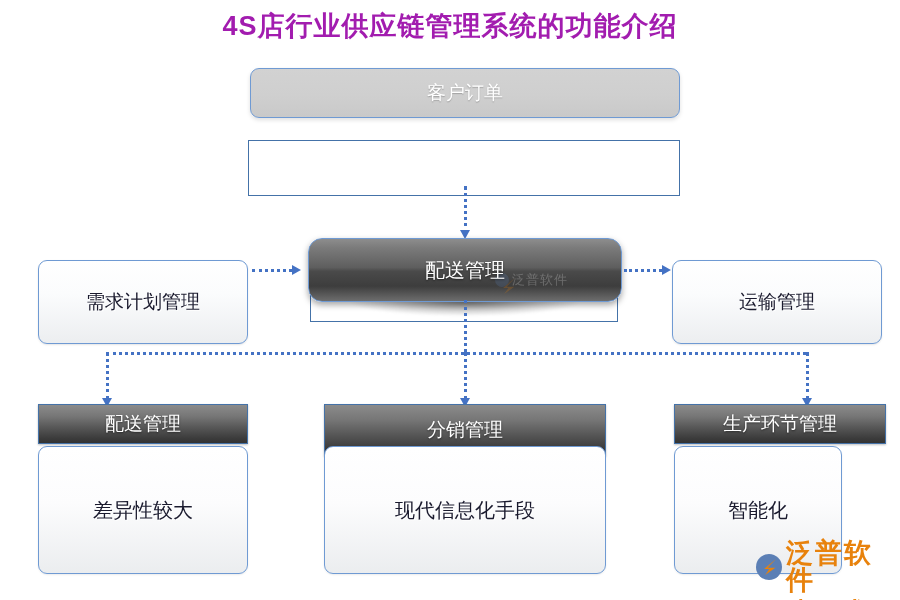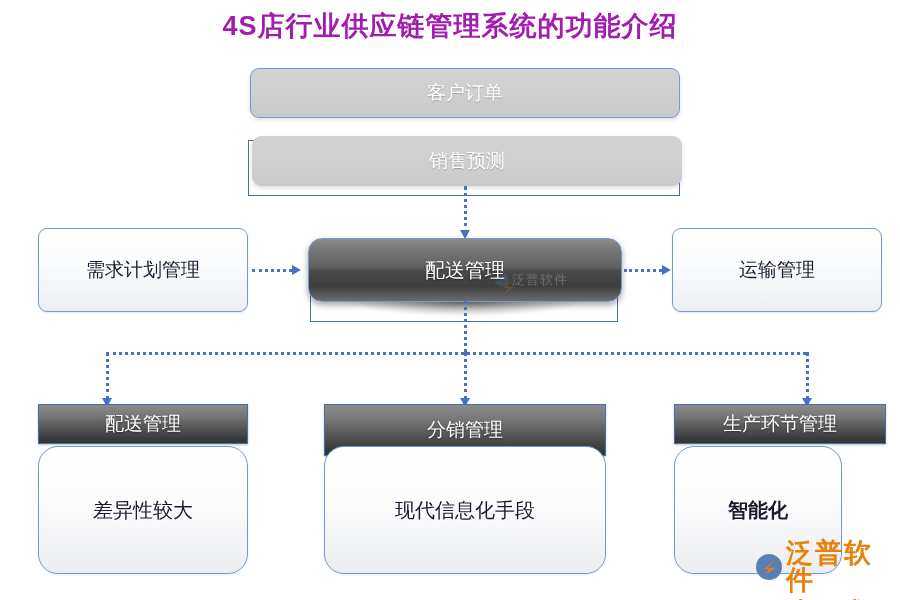--- a/index.html
+++ b/index.html
@@ -43,20 +43,21 @@
 
   
   .card {
     border: 1px solid #6f9ad3;
     border-radius: 9px;
     background: linear-gradient(to bottom, #ffffff 0%, #fbfcfd 40%, #eceef0 100%);
     box-shadow: 0 1px 2px rgba(0,0,0,0.10);
     display: flex;
     align-items: center;
     justify-content: center;
+    margin-top: 32px;
   }
   .card-label {
     font-size: 19px;
     color: #1a1a2e;
     text-shadow: 1px 1px 0 rgba(255,255,255,0.9);
   }
 
   
   .pill {
     border-radius: 9px;
@@ -113,21 +114,21 @@
     justify-content: center;
     box-shadow: 0 1px 2px rgba(0,0,0,0.25);
   }
   .hdr-label {
     font-size: 19px;
     color: #ffffff;
     text-shadow: 0 1px 2px rgba(0,0,0,0.5);
   }
   .body-card {
     border: 1px solid #6f9ad3;
-    border-radius: 20px;
+    border-radius: 9px;
     background: linear-gradient(to bottom, #ffffff 0%, #fcfcfd 45%, #ebedef 100%);
     display: flex;
     align-items: center;
     justify-content: center;
     box-shadow: 0 1px 2px rgba(0,0,0,0.08);
   }
   .body-label {
     font-size: 20px;
     color: #1a1a2e;
     text-shadow: 1px 1px 0 rgba(255,255,255,0.9);
@@ -216,23 +217,20 @@
 
 <div id="canvas">
 
   <div class="title">4S店行业供应链管理系统的功能介绍</div>
 
   <div class="shape pill bordered" style="left:250px; top:68px; width:430px; height:50px;">
     <span class="pill-label">客户订单</span>
   </div>
 
   <div class="shape frame" style="left:248px; top:140px; width:432px; height:56px;"></div>
-  <div class="shape pill" style="left:252px; top:136px; width:430px; height:50px;">
-    <span class="pill-label">销售预测</span>
-  </div>
 
   <div class="dot-v" style="left:464px; top:186px; height:48px;"></div>
   <div class="arrow-d" style="left:460px; top:230px;"></div>
 
   <div class="shape card" style="left:38px; top:228px; width:210px; height:84px;">
     <span class="card-label">需求计划管理</span>
   </div>
 
   <div class="dot-h" style="left:252px; top:269px; width:40px;"></div>
   <div class="arrow-r" style="left:292px; top:265px;"></div>
@@ -276,21 +274,21 @@
   <div class="shape hdr" style="left:324px; top:404px; width:282px; height:52px;">
     <span class="hdr-label">分销管理</span>
   </div>
   <div class="shape body-card" style="left:324px; top:446px; width:282px; height:128px;">
     <span class="body-label">现代信息化手段</span>
   </div>
 
   <div class="shape hdr" style="left:674px; top:404px; width:212px; height:40px;">
     <span class="hdr-label">生产环节管理</span>
   </div>
-  <div class="shape body-card" style="left:674px; top:446px; width:168px; height:128px;font-weight:bold;">
+  <div class="shape body-card" style="left:674px; top:446px; width:168px; height:128px;">
     <span class="body-label">智能化</span>
   </div>
 
   <div class="logo" style="left:756px; top:540px;">
     <div class="logo-row">
       <span class="logo-mark"></span>
       <span class="logo-name">泛普软件</span>
     </div>
     <div class="logo-url">www.fanpusoft.com</div>
   </div>

